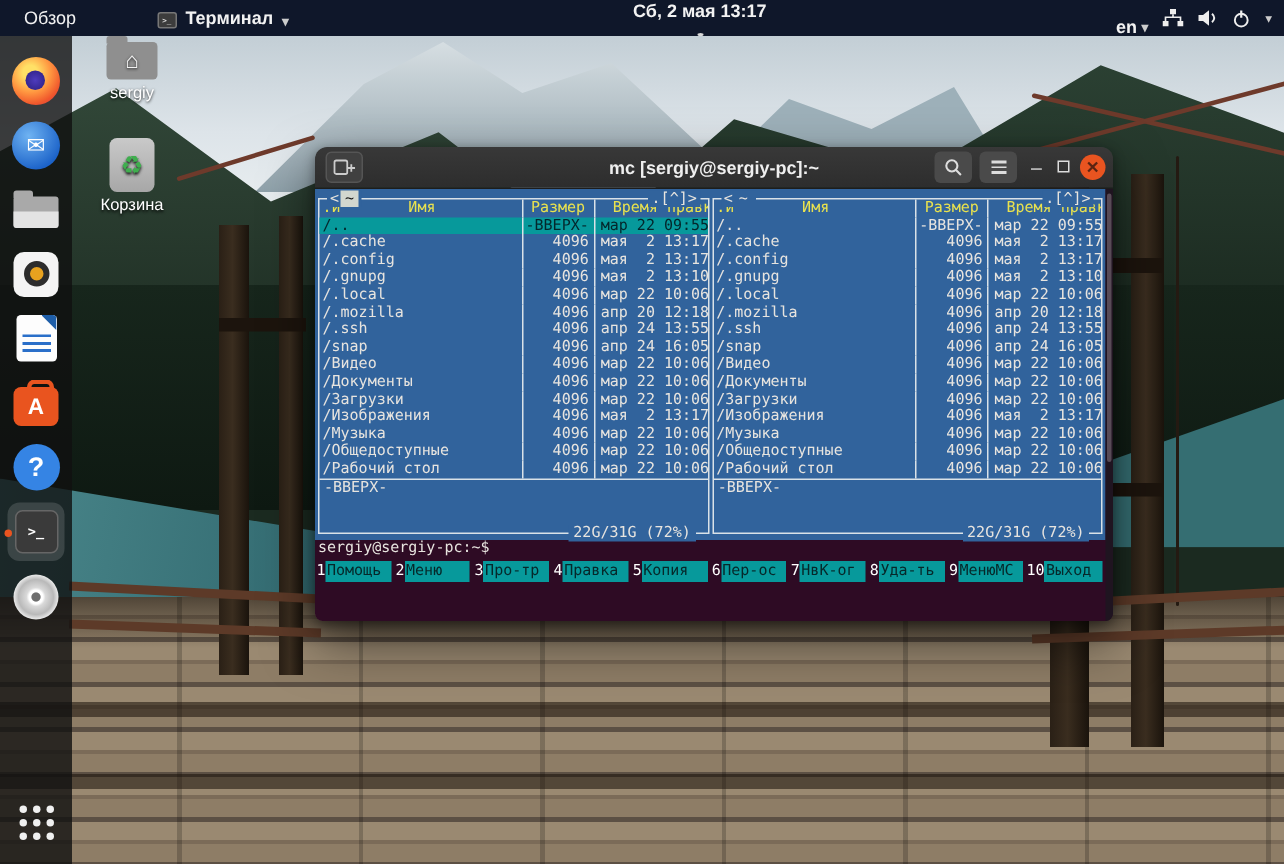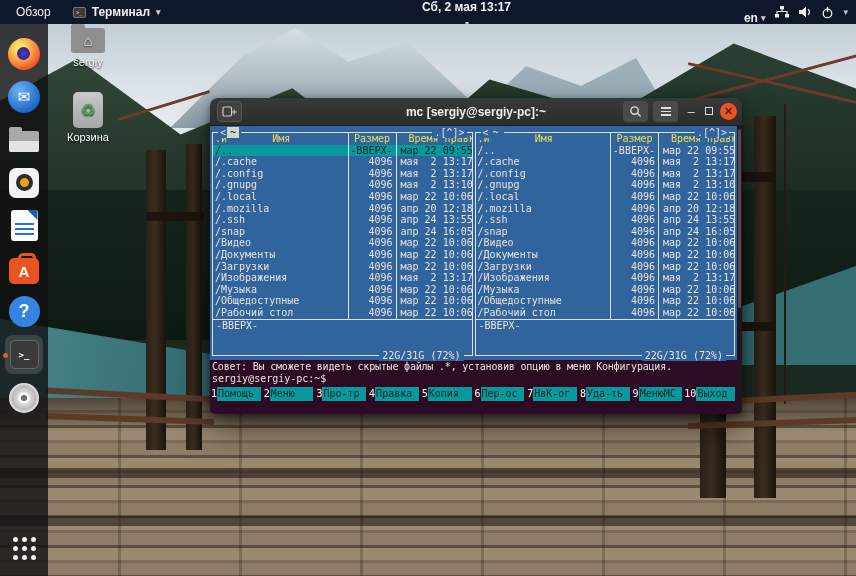--- a/index.html
+++ b/index.html
@@ -55,21 +55,21 @@
   .rail.rl1 { left:46px; top:392px; width:168px; transform:rotate(3deg); }
   .rail.rl2 { left:46px; top:416px; width:168px; transform:rotate(2deg); }
   .rail.rr1 { left:688px; top:396px; width:170px; transform:rotate(-3deg); }
   .rail.rr2 { left:688px; top:420px; width:170px; transform:rotate(-2deg); }
 
   
   .topbar { position:absolute; left:0; top:0; width:856px; height:24px; background:#0f172a;
             color:#f2f2f2; font-size:12px; display:flex; align-items:center; z-index:60; }
   .tb-left { display:flex; align-items:center; gap:22px; padding-left:16px; }
   .tb-activities { cursor:default; }
-  .tb-app { display:flex; align-items:center; gap:6px; font-weight:bold; }
+  .tb-app { display:flex; align-items:flex-end; gap:6px; font-weight:bold;margin-left:32px; }
   .tb-term-ico { width:13px; height:11px; background:#3c3c3c; border:1px solid #777;
                  border-radius:2px; color:#eee; font:5px "DejaVu Sans Mono",monospace;
                  display:flex; align-items:center; justify-content:center; }
   .tb-caret { font-size:9px; color:#ccc; }
   .tb-clock { position:absolute; left:422px; top:0; height:24px; display:flex;
               align-items:center; gap:8px; font-weight:bold;flex-direction:column; }
   .tb-dot { width:4px; height:4px; border-radius:50%; background:#d8d8d8; }
   .tb-right { position:absolute; right:8px; top:0; height:24px; display:flex;
               align-items:center; gap:10px; }
   .tb-lang { display:flex; align-items:center; gap:3px; font-weight:bold;margin-top:12px; }
@@ -543,21 +543,20 @@
                 <span class="c-size">4096</span>
                 <span class="c-time">мар 22 10:06</span>
               </div>
             </div>
           <div class="psep"></div>
           <div class="pmini">-ВВЕРХ-</div>
           <span class="pusage">22G/31G (72%)</span>
         </div>
       </div>
 
-      <div class="mc-hint">Совет: Вы сможете видеть скрытые файлы .*, установив опцию в меню Конфигурация.</div>
       <div class="mc-prompt">sergiy@sergiy-pc:~$</div>
 
       <div class="fkeys">
 
       <span class="fk">
             <span class="num">1</span>
             <span class="lbl">Помощь</span>
           </span>
           <span class="fk">
             <span class="num">2</span>

